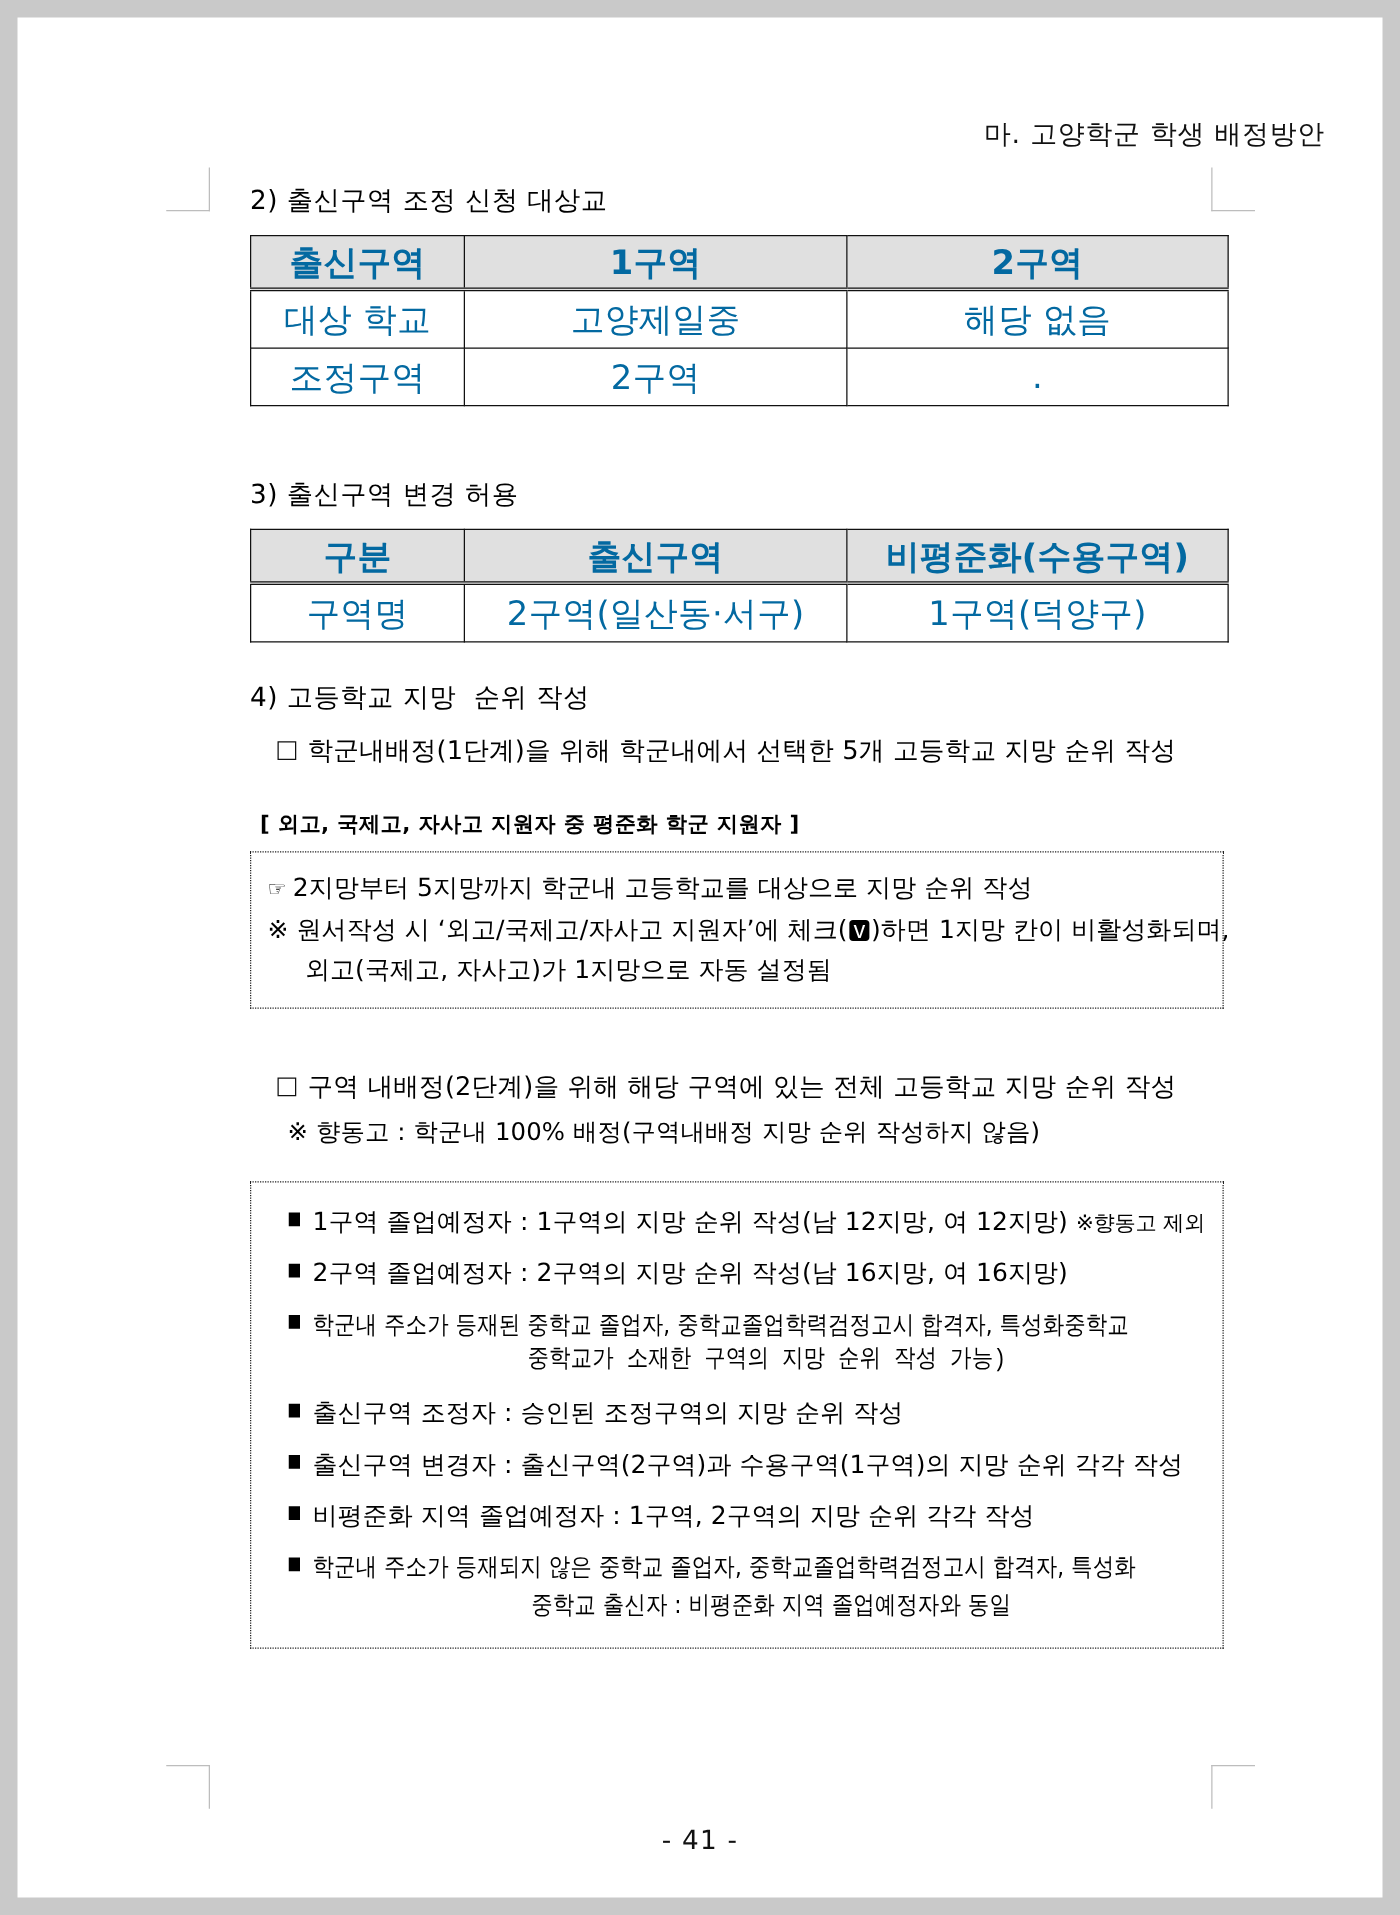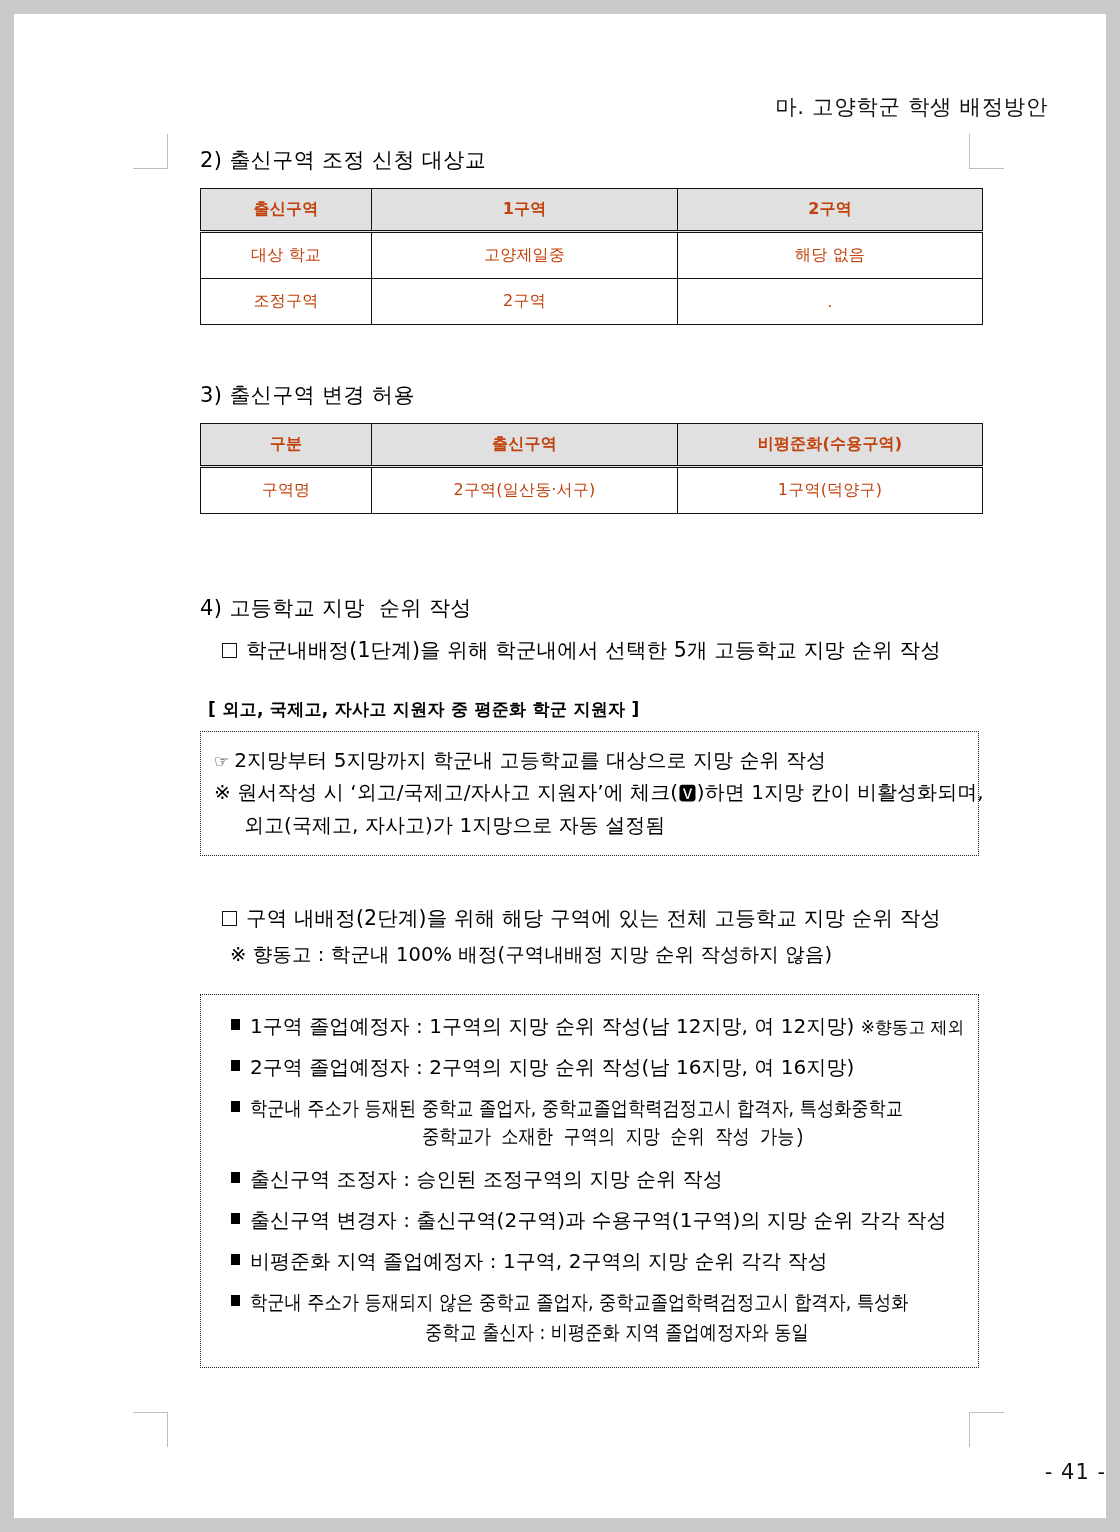--- a/index.html
+++ b/index.html
@@ -34,21 +34,21 @@
   }
   .crop.tl { left: 119px;  top: 120px;  border-width: 0 1px 1px 0; }
   .crop.tr { left: 955px;  top: 120px;  border-width: 0 0 1px 1px; }
   .crop.bl { left: 119px;  top: 1398px; border-width: 1px 1px 0 0; }
   .crop.br { left: 955px;  top: 1398px; border-width: 1px 0 0 1px; }
 
   
   .doc-header {
     position: absolute;
     left: 0;
-    right: 58px;
+    right: 46px;
     top: 78px;
     text-align: right;
     font-size: 21.5px;
     letter-spacing: 0.6px;
     color: #111;
   }
 
   
   .content {
     position: absolute;
@@ -58,36 +58,36 @@
     color: #000;
   }
 
   .sec-title {
     font-size: 21px;
     letter-spacing: 0.4px;
     margin: 0 0 14px 0;
     white-space: pre;
   }
   .sec-title.sp2 { margin-top: 56px; }
-  .sec-title.sp3 { margin-top: 80px; }
+  .sec-title.sp3 { margin-top: 30px; }
 
   
   table.grid {
     border-collapse: collapse;
     width: 779px;
     table-layout: fixed;
     margin: 0;
   }
   table.grid th,
   table.grid td {
     border: 1px solid #111;
     text-align: center;
-    font-size: 16px;
+    font-size: 27px;
     letter-spacing: 0.2px;
-    color: #c2410c;
+    color: #0369a1;
     font-weight: normal;
     padding: 0;
     height: 44px;
     vertical-align: middle;
   }
   table.grid th {
     background: #e0e0e0;
     font-weight: bold;
     border-bottom: 3px double #111;
     height: 41px;
@@ -183,21 +183,21 @@
   }
   .btext .l2 { display: block; margin-left: 30px; }
   .btext .l3 { display: block; margin-left: 30px; font-family: Liberation Mono, monospace; }
 
   
   .pagenum {
     position: absolute;
     left: 0;
     right: 0;
     top: 1446px;
-    text-align: right;
+    text-align: center;
     font-size: 21px;
     letter-spacing: 1px;
     color: #111;
   }
 </style>
 </head>
 <body>
 
 <div class="page">
 

